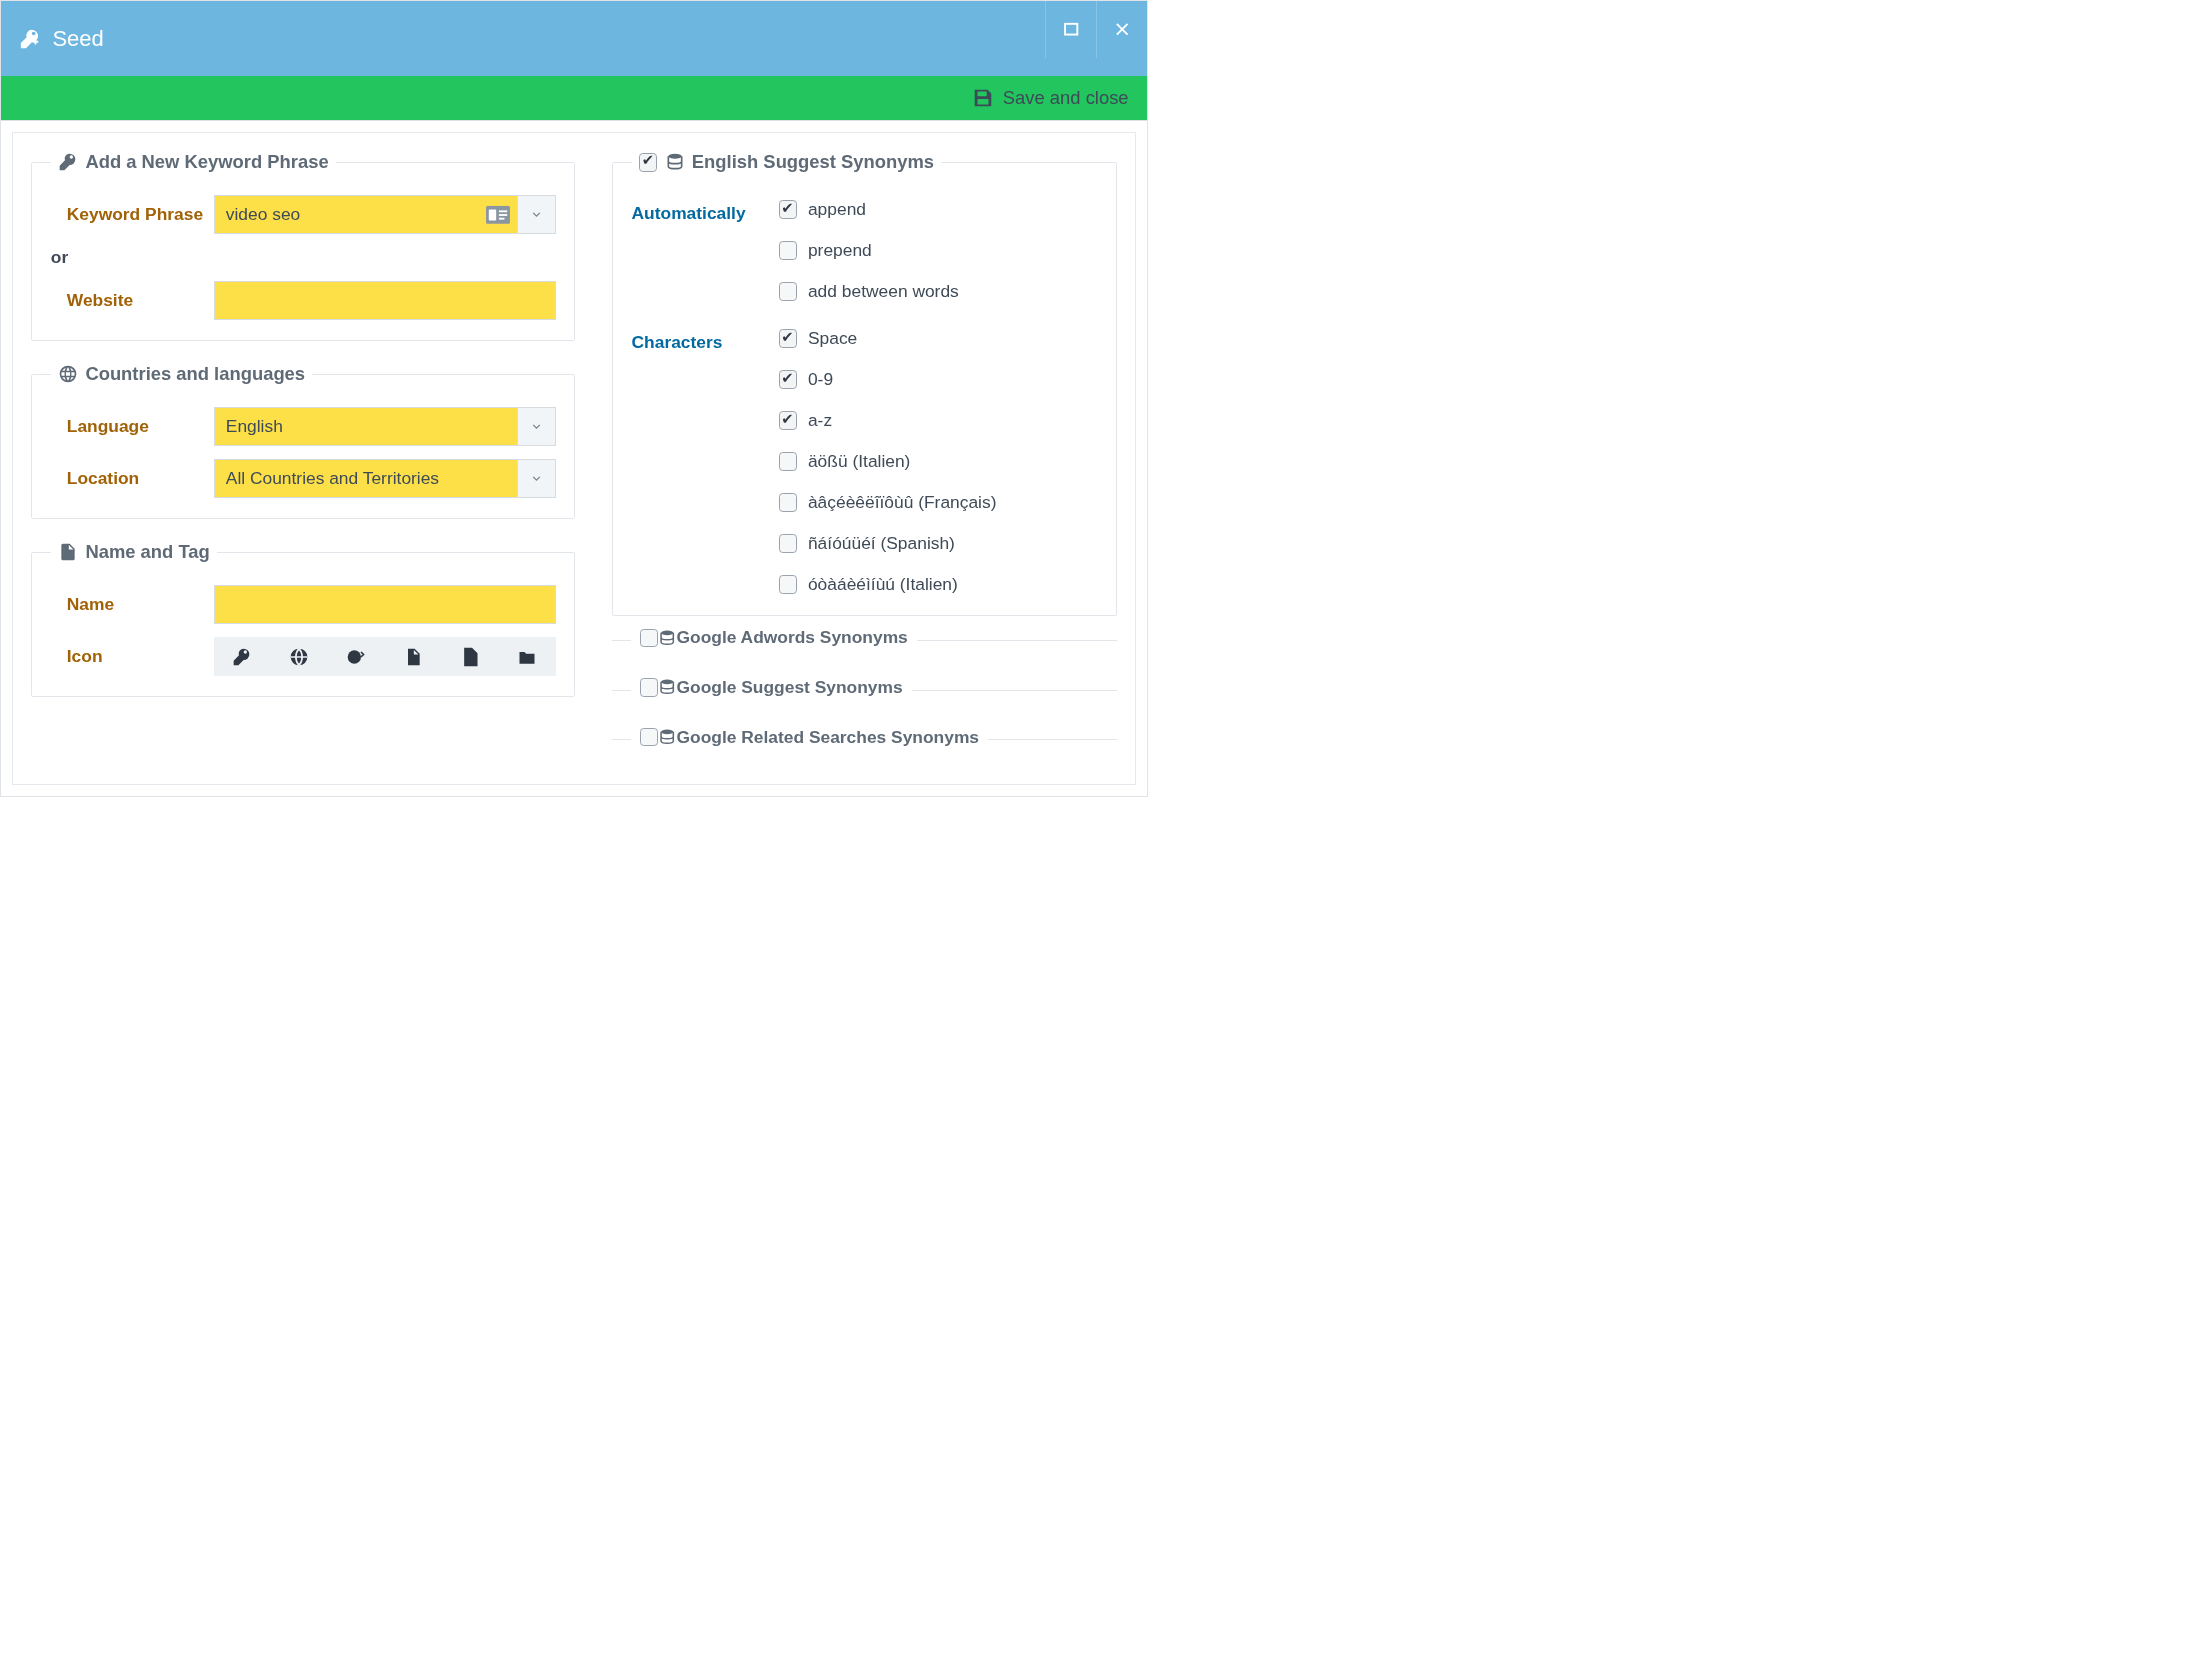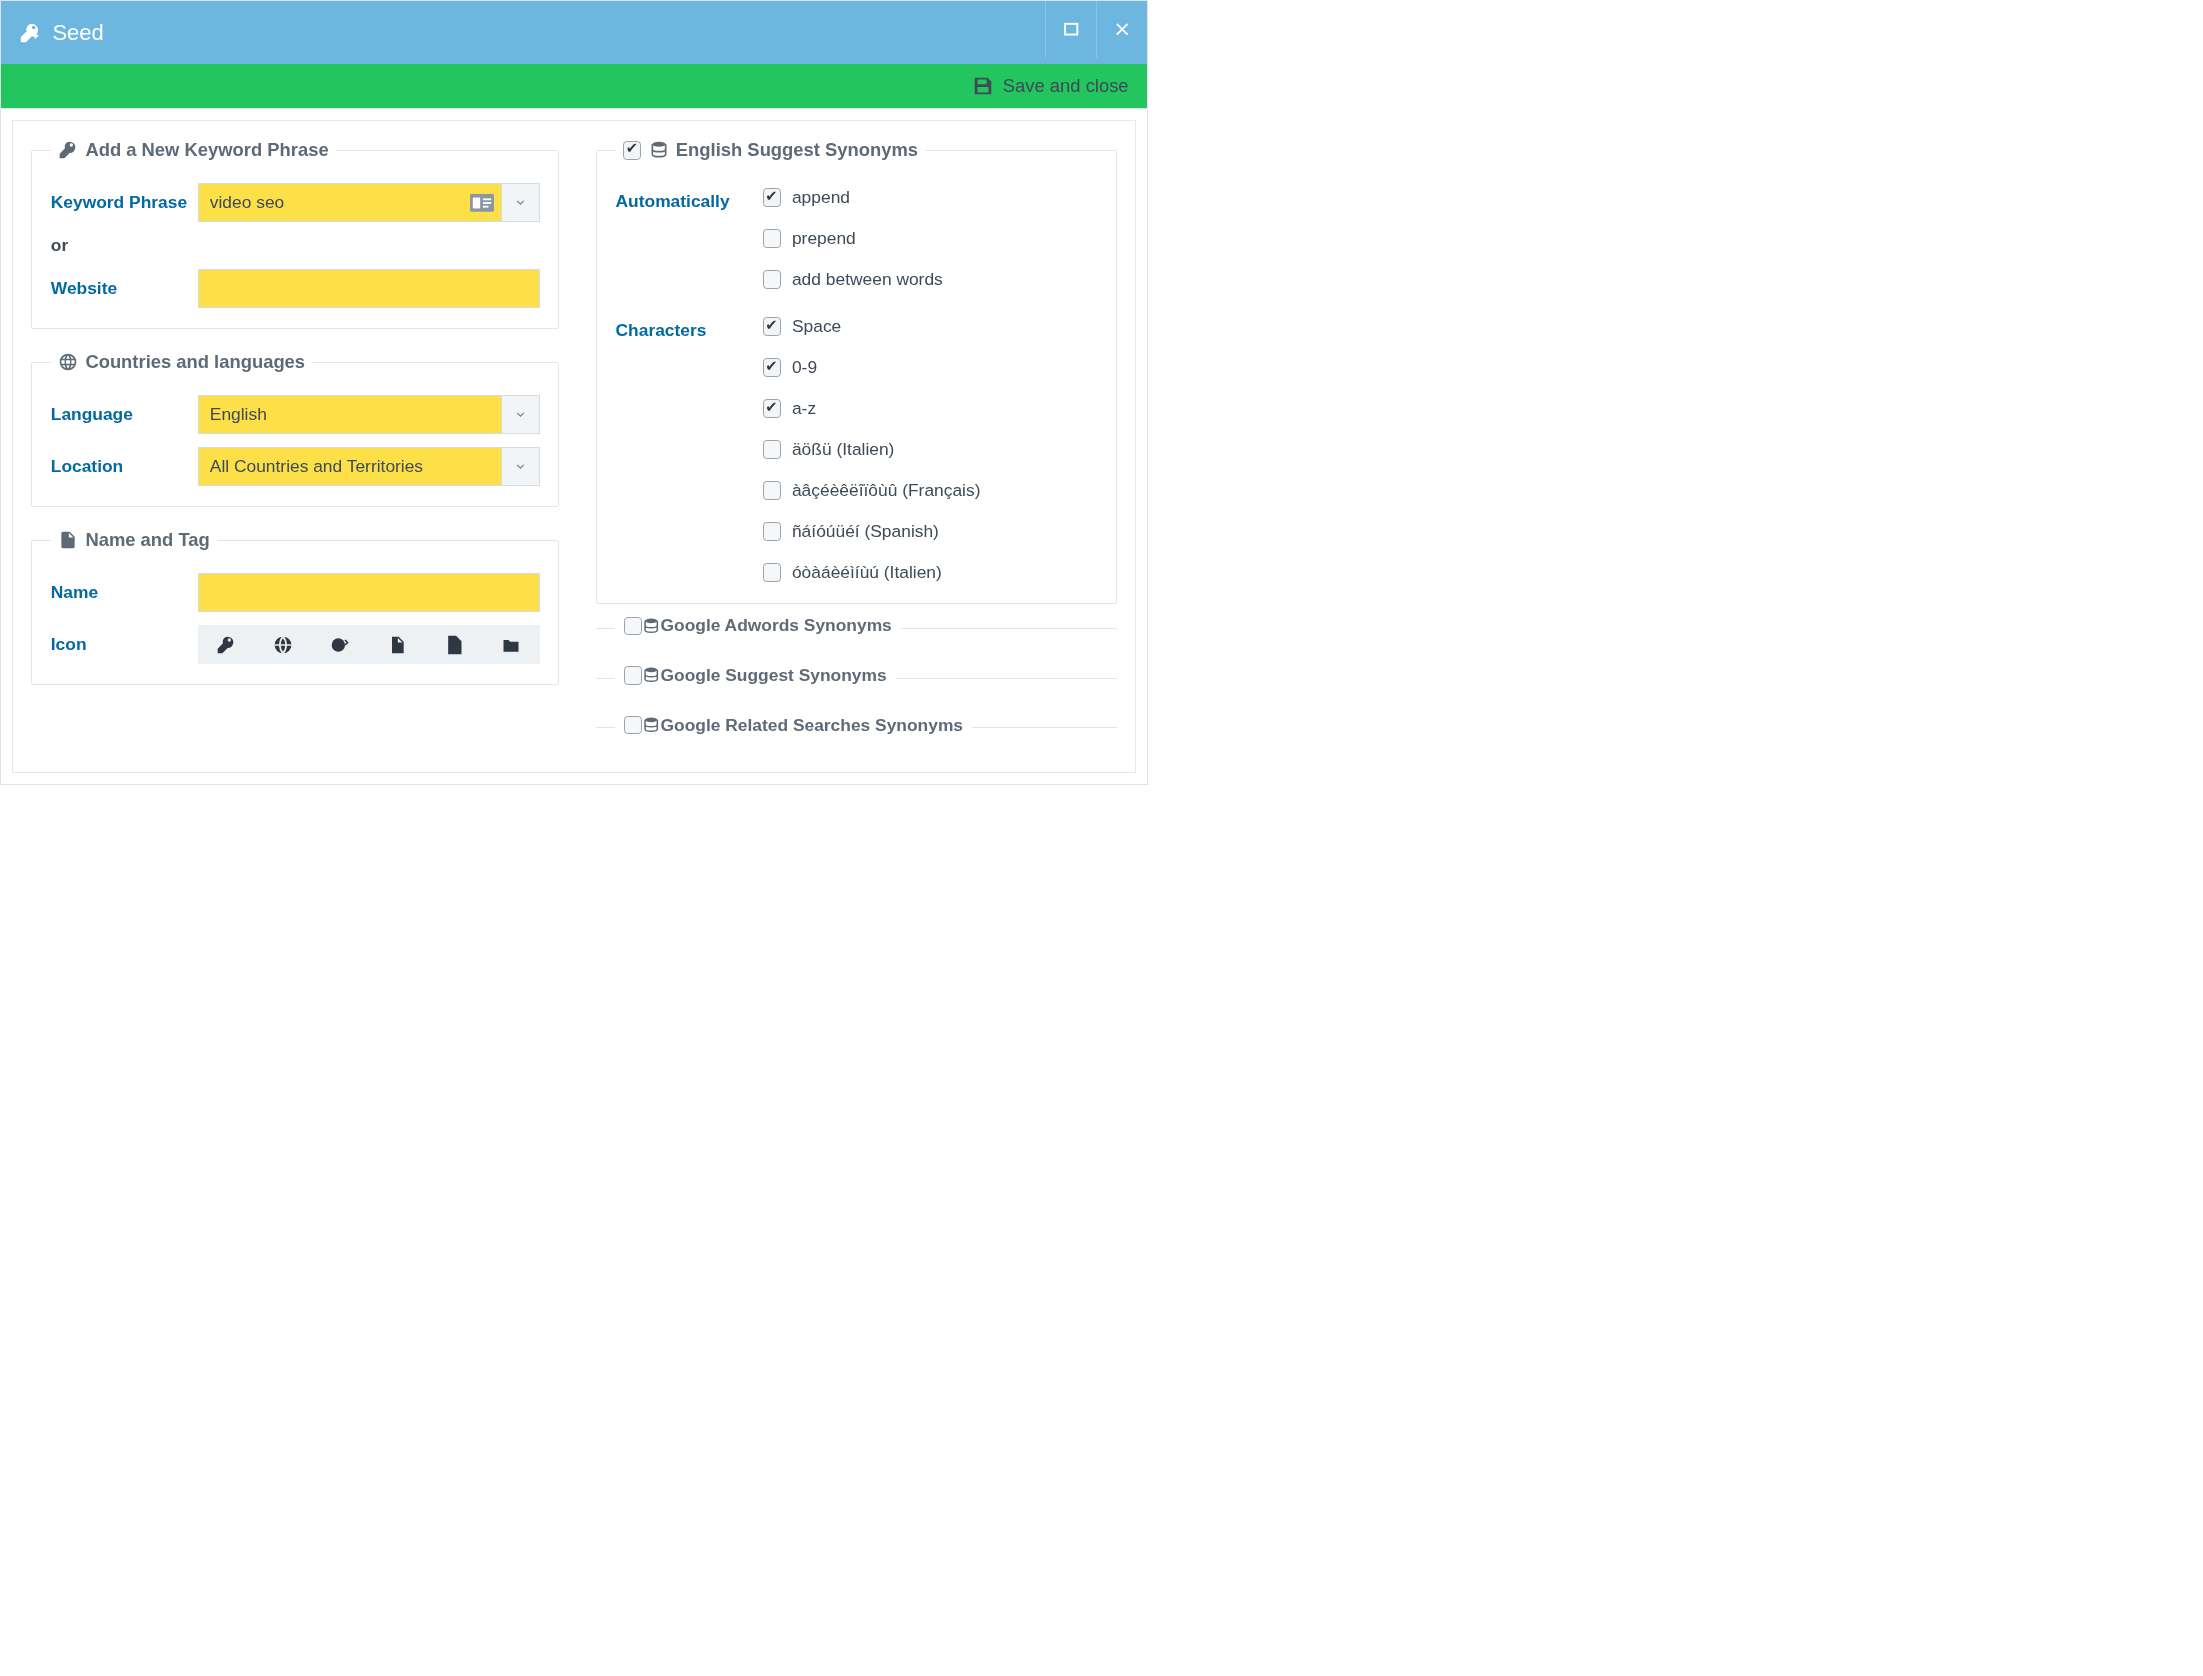--- a/index.html
+++ b/index.html
@@ -8,21 +8,21 @@
     background: #fff;
     color: #3e4a57;
     font-size: 18.4px;
   }
   .window { width: 1148px; border: 0.9px solid #e0e4e8; }
   .titlebar {
     background: #6cb6e0;
     color: #fff;
     display: flex;
     align-items: center;
-    height: 63px;
+    height: 75px;
     padding: 0 18.4px;
     position: relative;
   }
   .titlebar .title-icon { width: 22px; height: 22px; margin-right: 11px; fill: #fff; }
   .titlebar .title { font-size: 22px; font-weight: 400; }
   .title-actions { position: absolute; right: 0; top: 0; height: 100%; display: flex; }
   .title-btn {
     width: 51px; height: 57px;
     display: flex; align-items: center; justify-content: center;
     border-left: 0.9px solid rgba(255,255,255,0.2);
@@ -63,21 +63,21 @@
     font-weight: 600;
     color: #5f6a77;
     display: flex;
     align-items: center;
     gap: 7.3px;
   }
   legend .legcheck { width: 20px; height: 20px; }
   legend svg.icn { width: 20px; height: 20px; fill: #5f6a77; }
   .row { display: flex; align-items: center; margin-top: 13px; }
   .row:first-of-type { margin-top: 5.5px; }
-  .row .lbl { width: 147px; font-size: 17.4px; font-weight: 600; color: #0369a1; }
+  .row .lbl { width: 147px; font-size: 17.4px; font-weight: 600; color: #a16207; margin-left: 16px; }
   .row .ctrl { flex: 1; display: flex; }
   .txt {
     flex: 1;
     height: 39px;
     border: 0.9px solid #d7dce1;
     padding: 0 11px;
     font-size: 17.4px;
     color: #3e4a57;
     background: #fde047;
   }

